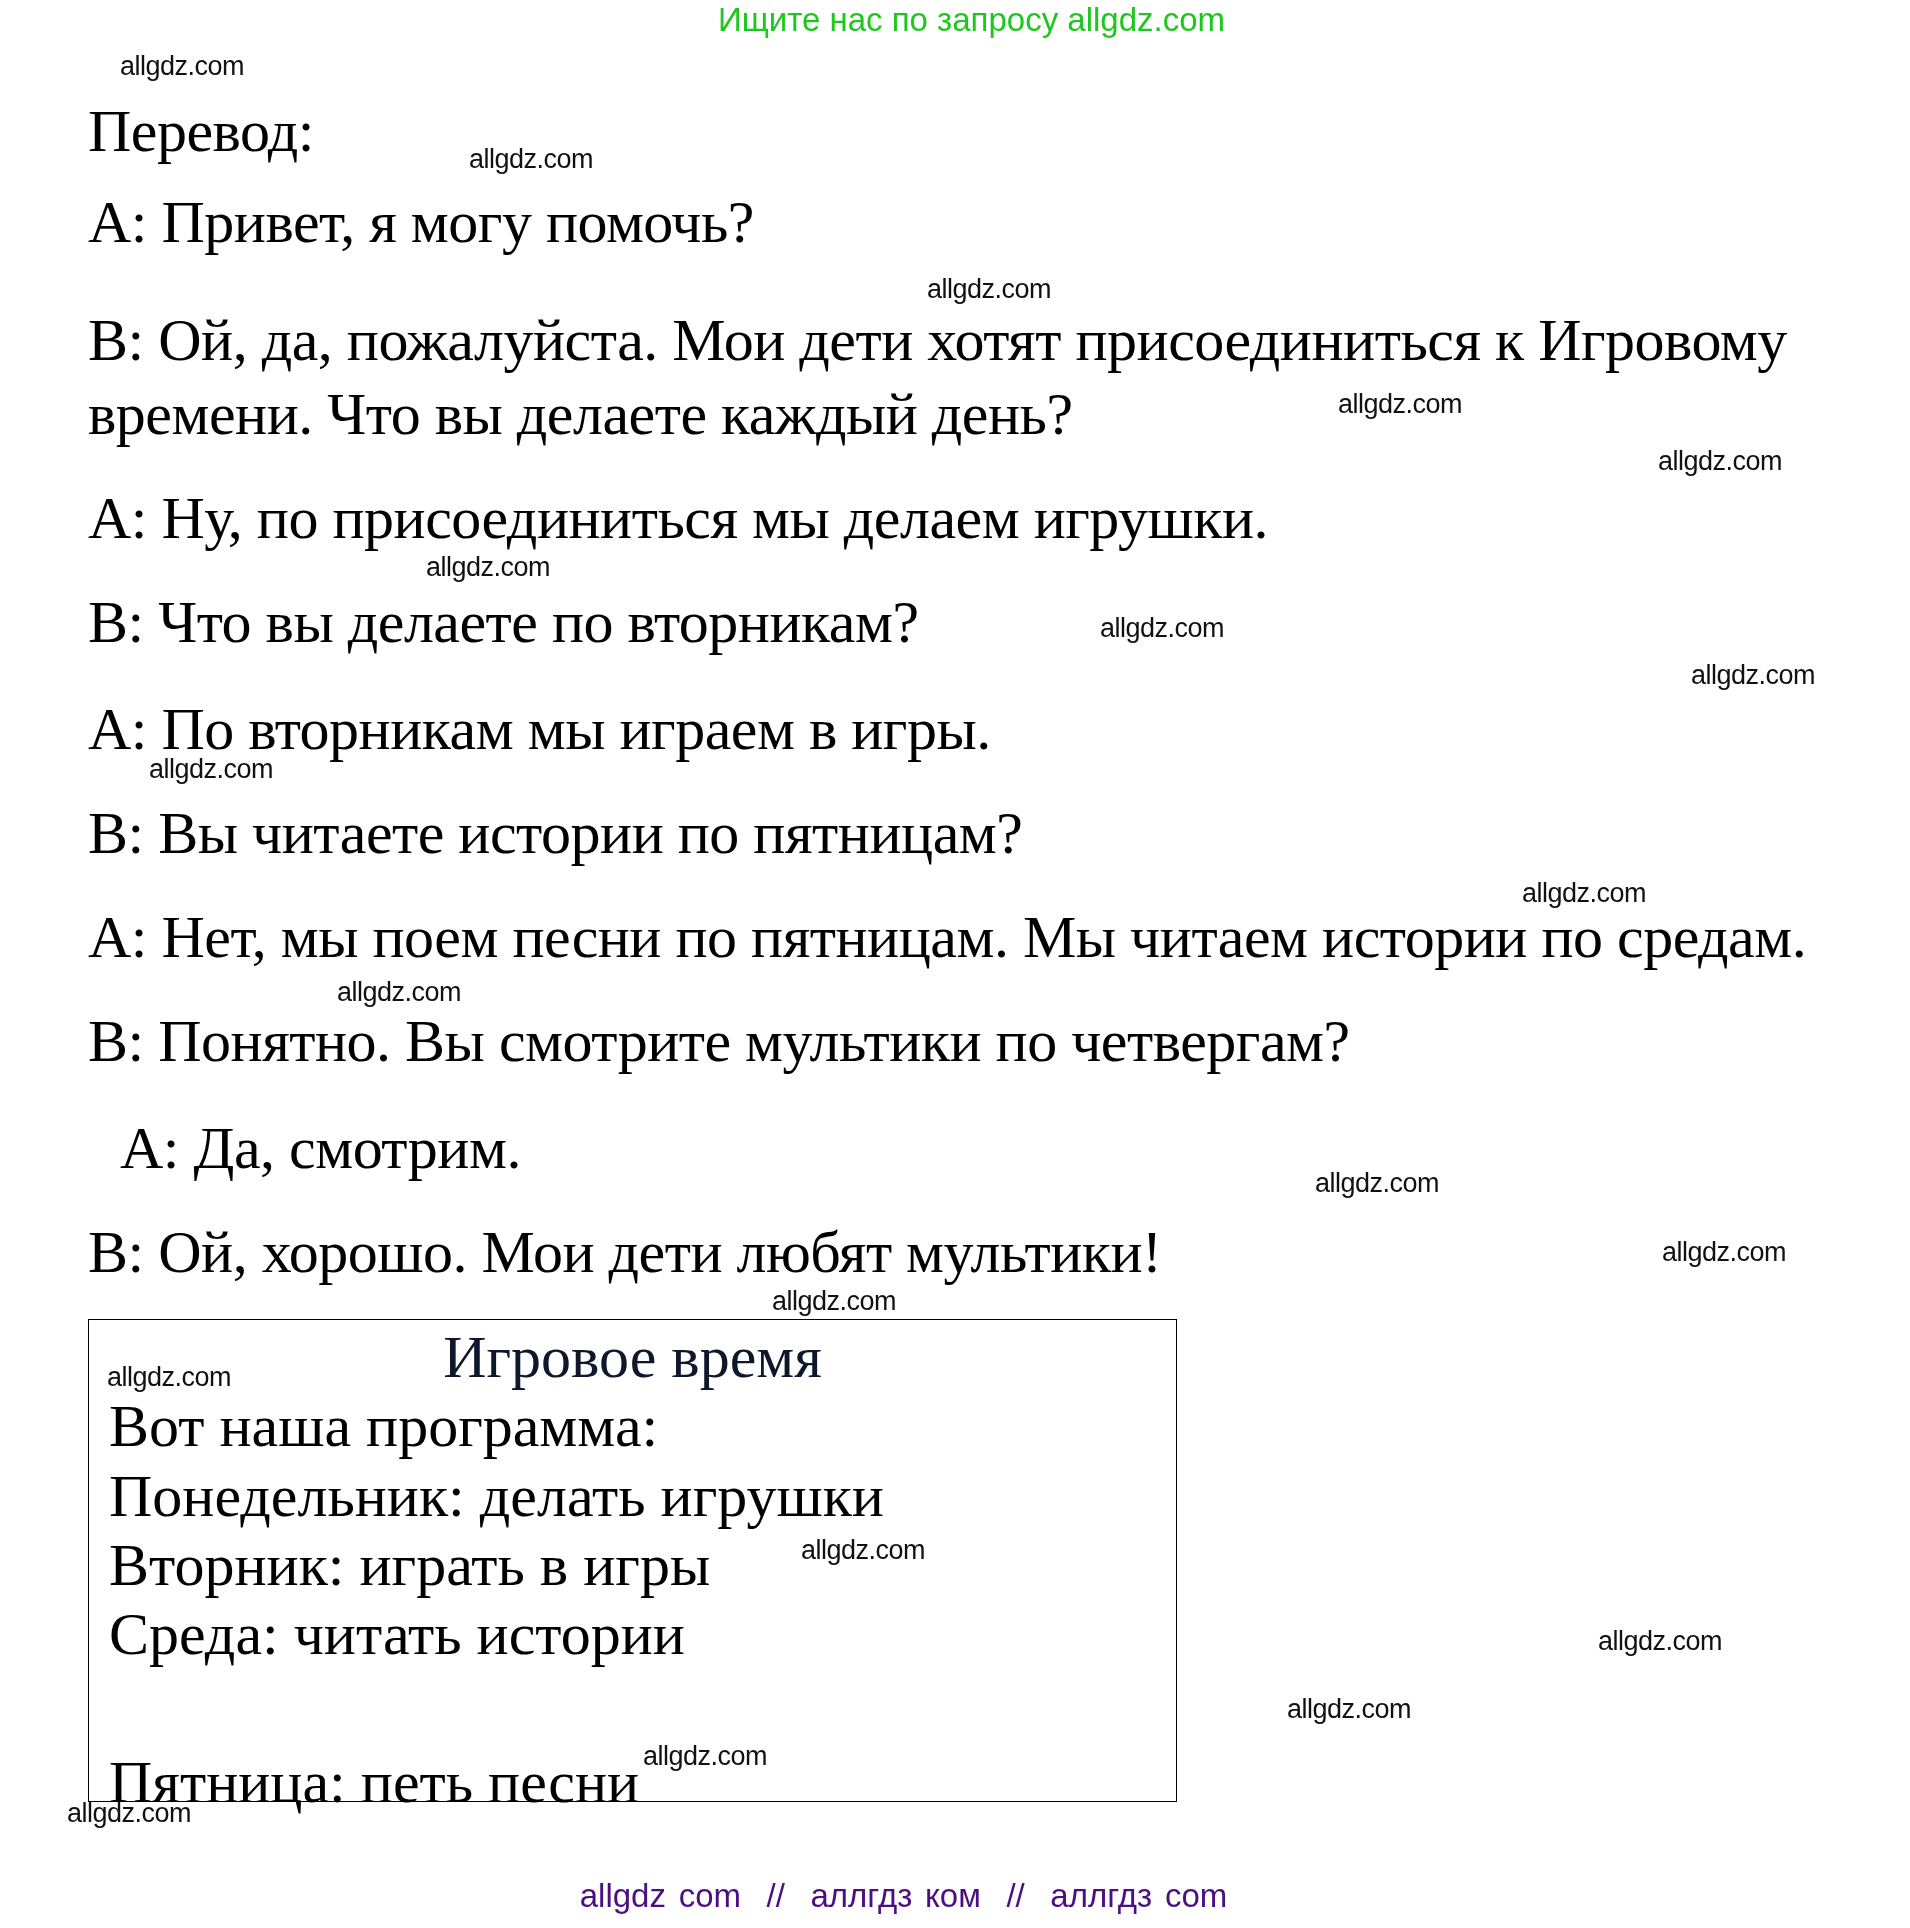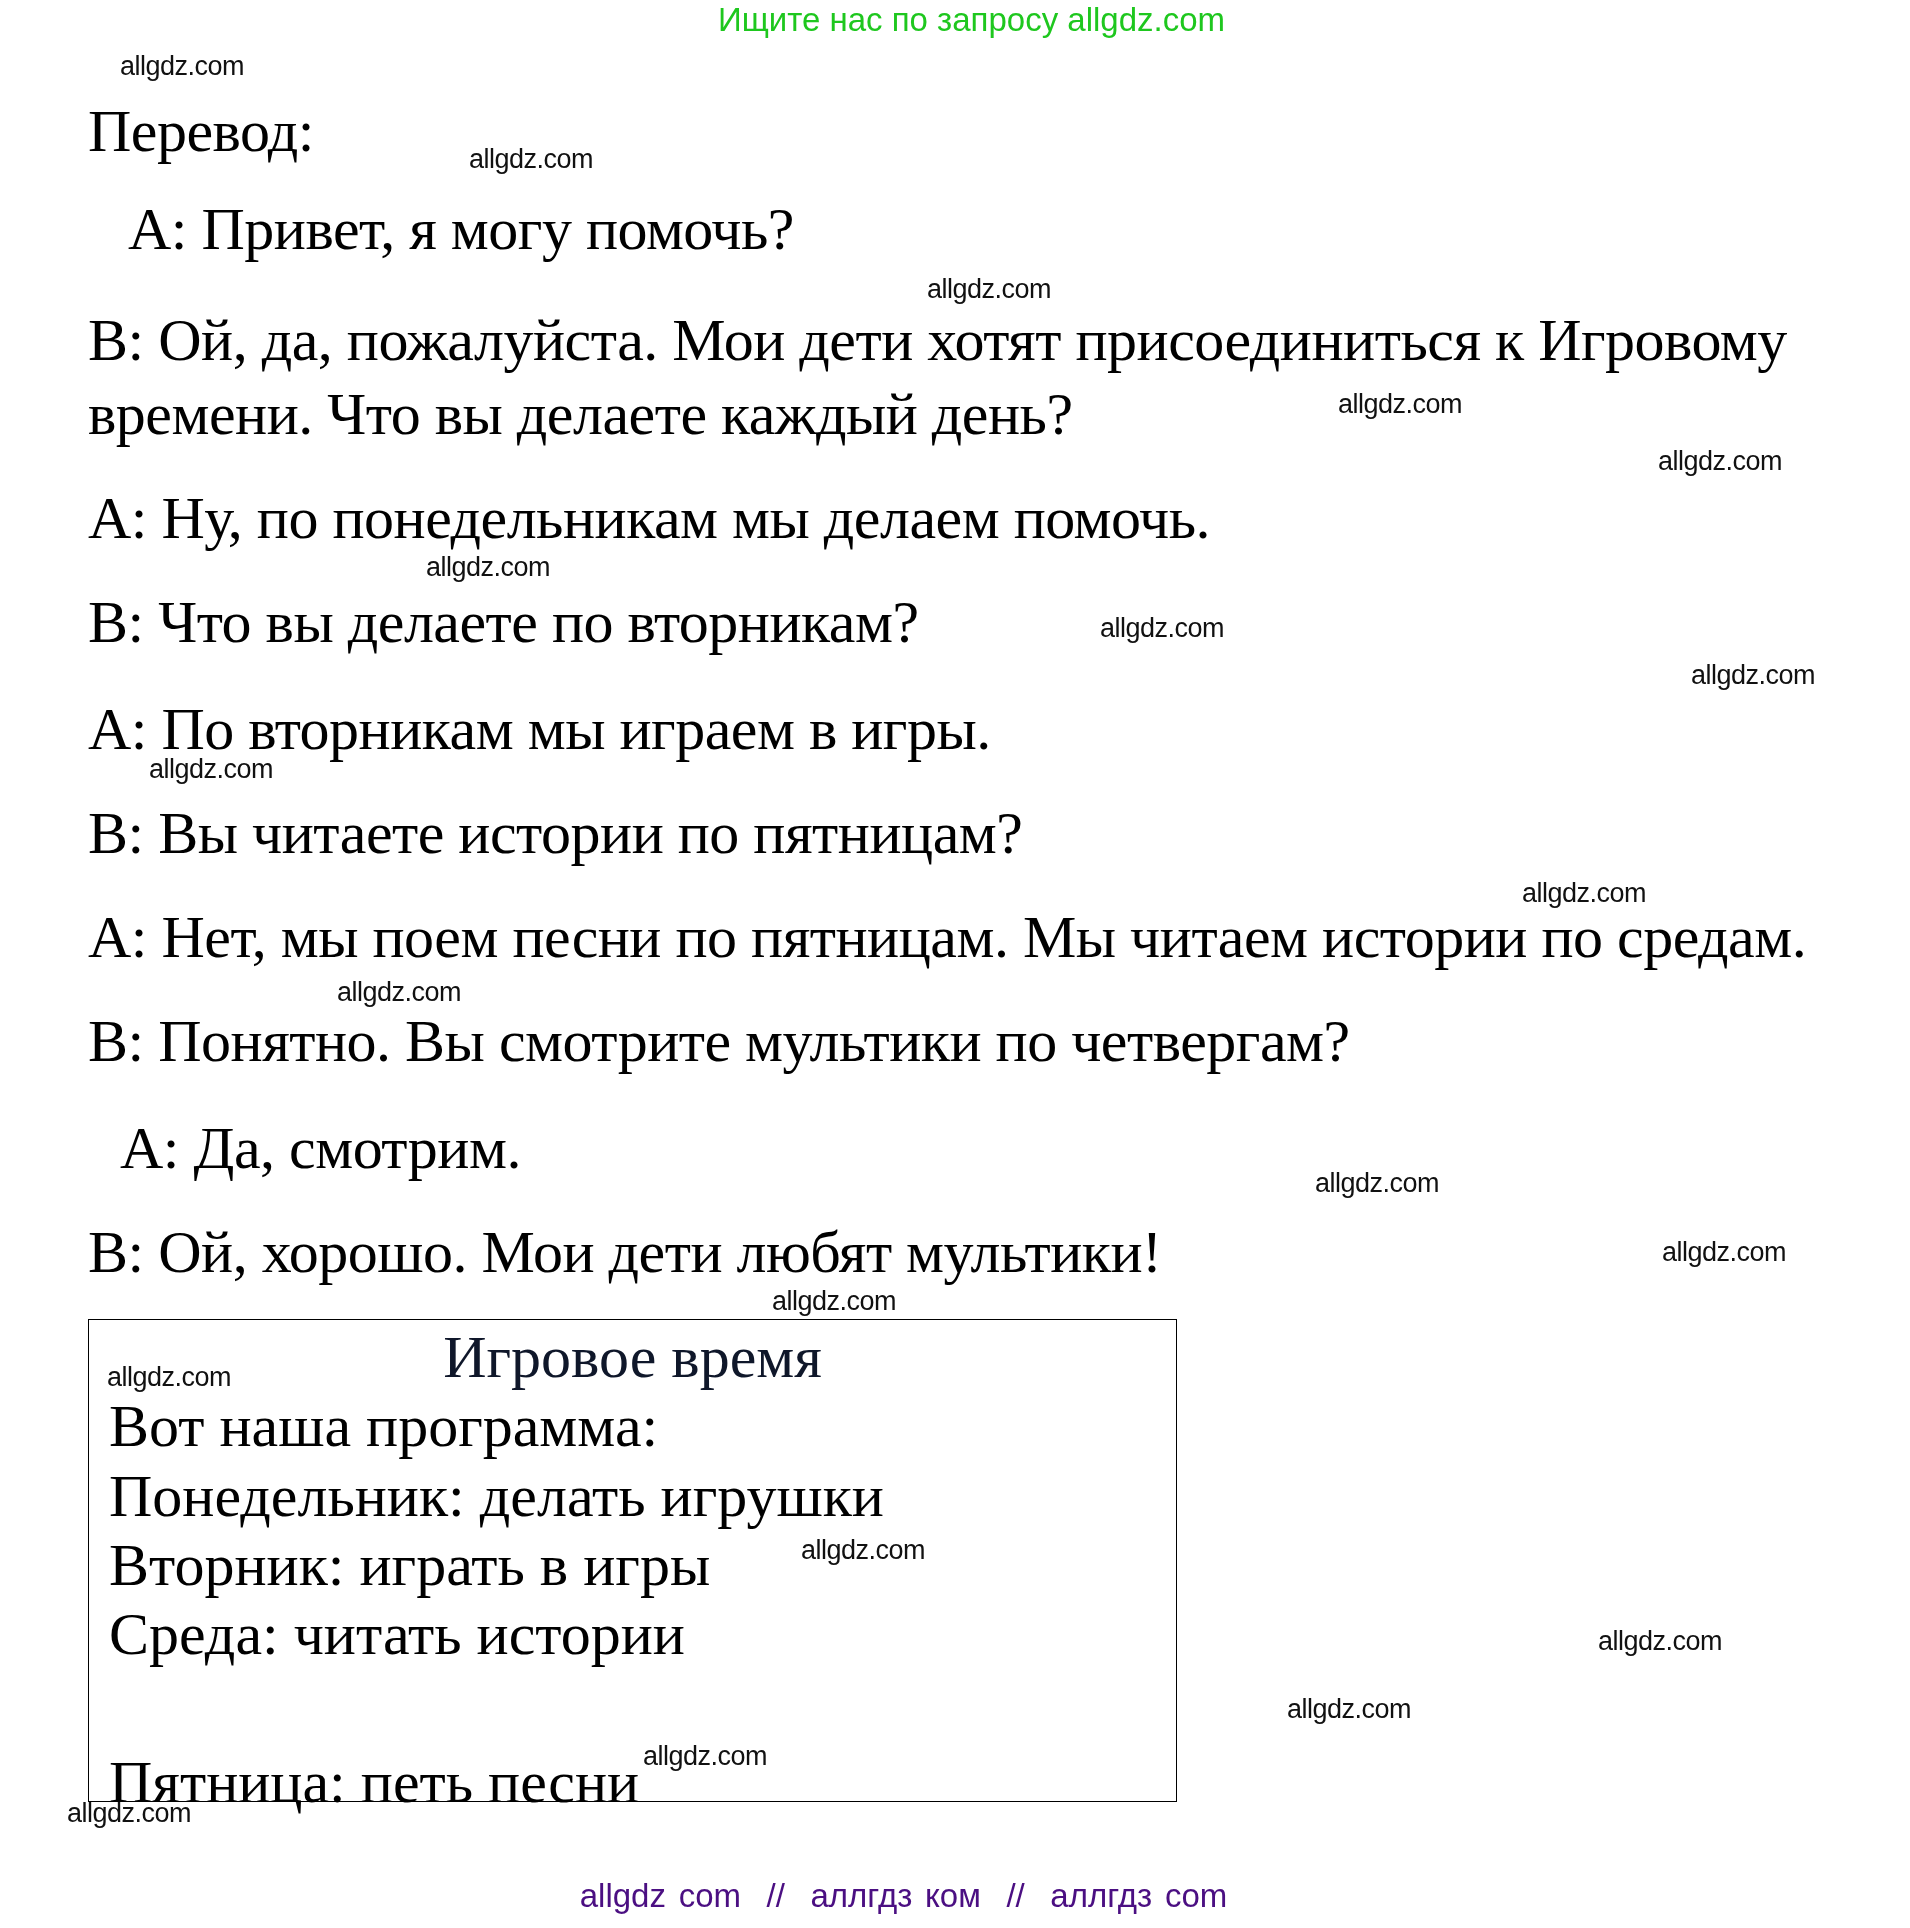--- a/index.html
+++ b/index.html
@@ -39,24 +39,24 @@
     color: #4b0f82; word-spacing: 3.6px;
   }
 </style>
 </head>
 <body>
 
 <div class="abs header">Ищите нас по запросу allgdz.com</div>
 
 <div class="abs line" style="top:97px;text-align:right;">Перевод:</div>
 
-<div class="abs line" style="top:195px;margin-left:40px;">A: Привет, я могу помочь?</div>
+<div class="abs line" style="top:188px;">A: Привет, я могу помочь?</div>
 <div class="abs line" style="top:306px;">B: Ой, да, пожалуйста. Мои дети хотят присоединиться к Игровому</div>
 <div class="abs line" style="top:380px;text-align:center;">времени. Что вы делаете каждый день?</div>
-<div class="abs line" style="top:484px;">A: Ну, по понедельникам мы делаем помочь.</div>
+<div class="abs line" style="top:484px;">A: Ну, по присоединиться мы делаем игрушки.</div>
 <div class="abs line" style="top:588px;">B: Что вы делаете по вторникам?</div>
 <div class="abs line" style="top:695px;">A: По вторникам мы играем в игры.</div>
 <div class="abs line" style="top:799px;">B: Вы читаете истории по пятницам?</div>
 <div class="abs line" style="top:903px;">A: Нет, мы поем песни по пятницам. Мы читаем истории по средам.</div>
 <div class="abs line" style="top:1007px;">B: Понятно. Вы смотрите мультики по четвергам?</div>
 <div class="abs line" style="top:1114px;margin-left:32px;">A: Да, смотрим.</div>
 <div class="abs line" style="top:1218px;">B: Ой, хорошо. Мои дети любят мультики!</div>
 
 <div class="abs box">
   <div class="abs box-title" style="top:2.7px;">Игровое время</div>

